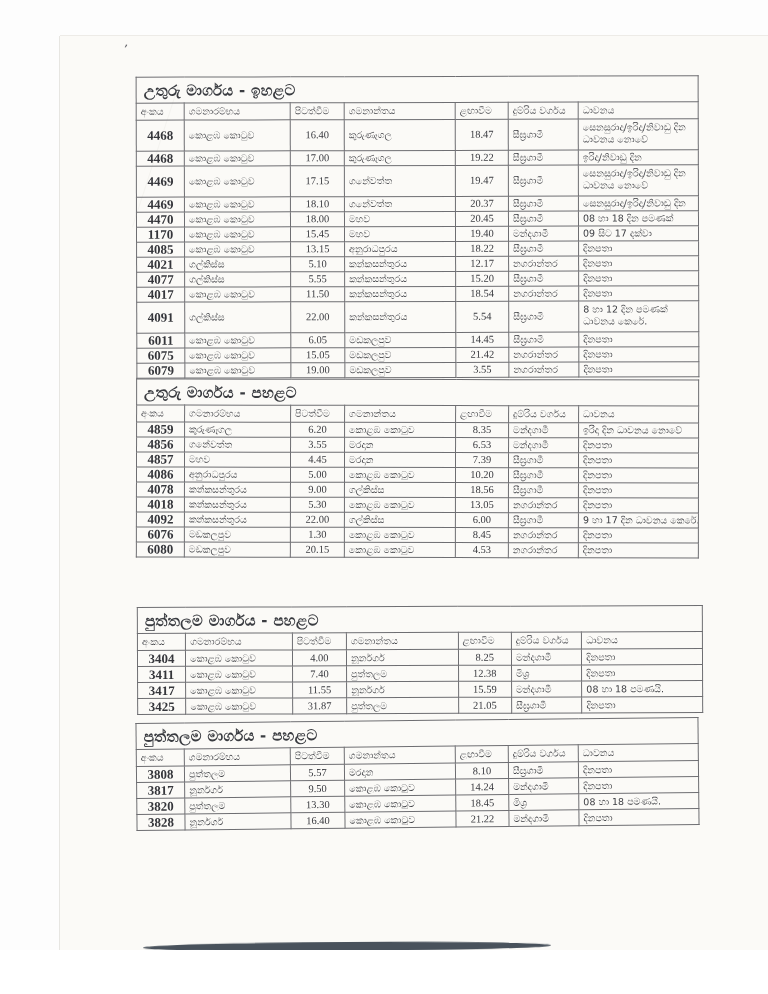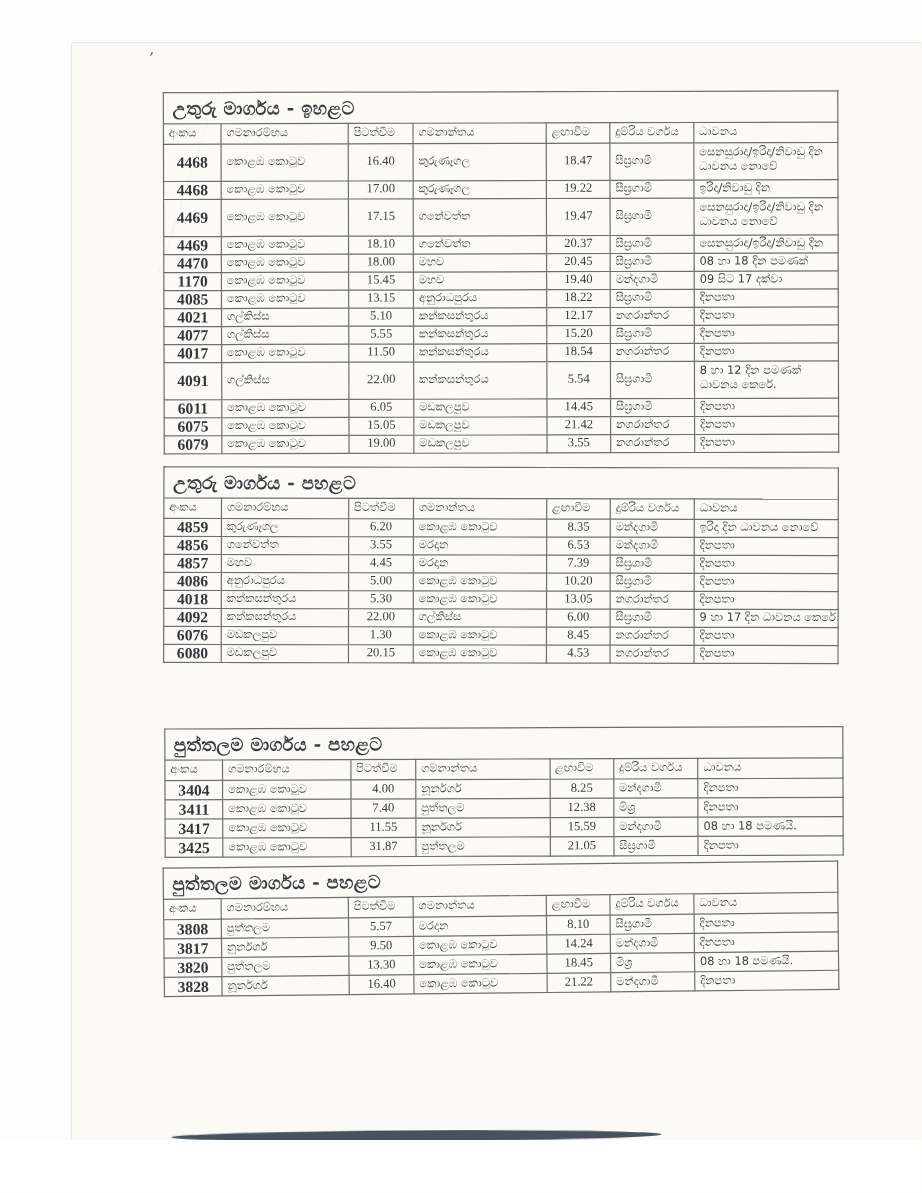--- a/index.html
+++ b/index.html
@@ -73,21 +73,21 @@
     text-align: center;
     color: #35363b;
   }
   table.tt td.time {
     font-family: "Liberation Serif", serif;
     font-size: 10.5px;
     text-align: center;
     color: #3a3b40;
   }
   #t1 { left: 136px; top: 76px; width: 562px; transform: rotate(-0.15deg); }
-  #t2 { left: 136px; top: 389px; width: 562px; transform: rotate(0.1deg); }
+  #t2 { left: 136px; top: 379px; width: 562px; transform: rotate(0.1deg); }
   #t3 { left: 137px; top: 606px; width: 566px; transform: rotate(-0.2deg); }
   #t4 { left: 136px; top: 720px; width: 562px; transform: rotate(-0.6deg); }
   #t3 tbody tr, #t4 tbody tr { height: 16px; }
   col.c-no { width: 48px; }
   col.c-from { width: 106px; }
   col.c-dep { width: 54px; }
   col.c-to { width: 111px; }
   col.c-arr { width: 53px; }
   col.c-type { width: 70px; }
   col.c-run { width: 120px; }
@@ -309,20 +309,29 @@
       <tr>
         <td class="num">4086</td>
         <td>අනුරාධපුරය</td>
         <td class="time">5.00</td>
         <td>කොළඹ කොටුව</td>
         <td class="time">10.20</td>
         <td>සීඝ්‍රගාමී</td>
         <td>දිනපතා</td>
       </tr>
       <tr>
+        <td class="num">4078</td>
+        <td>කන්කසන්තුරය</td>
+        <td class="time">9.00</td>
+        <td>ගල්කිස්ස</td>
+        <td class="time">18.56</td>
+        <td>සීඝ්‍රගාමී</td>
+        <td>දිනපතා</td>
+      </tr>
+      <tr>
         <td class="num">4018</td>
         <td>කන්කසන්තුරය</td>
         <td class="time">5.30</td>
         <td>කොළඹ කොටුව</td>
         <td class="time">13.05</td>
         <td>නගරාන්තර</td>
         <td>දිනපතා</td>
       </tr>
       <tr>
         <td class="num">4092</td>

